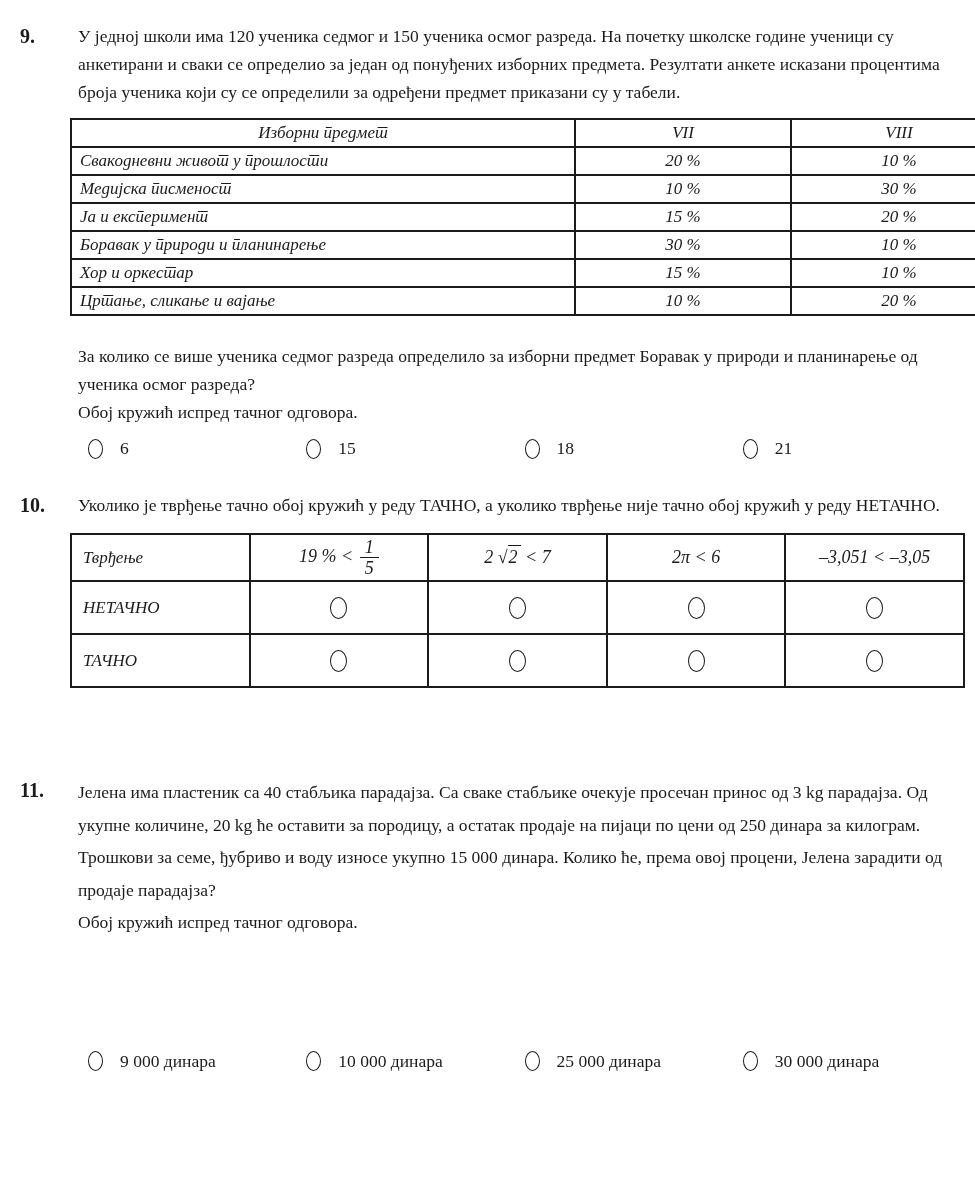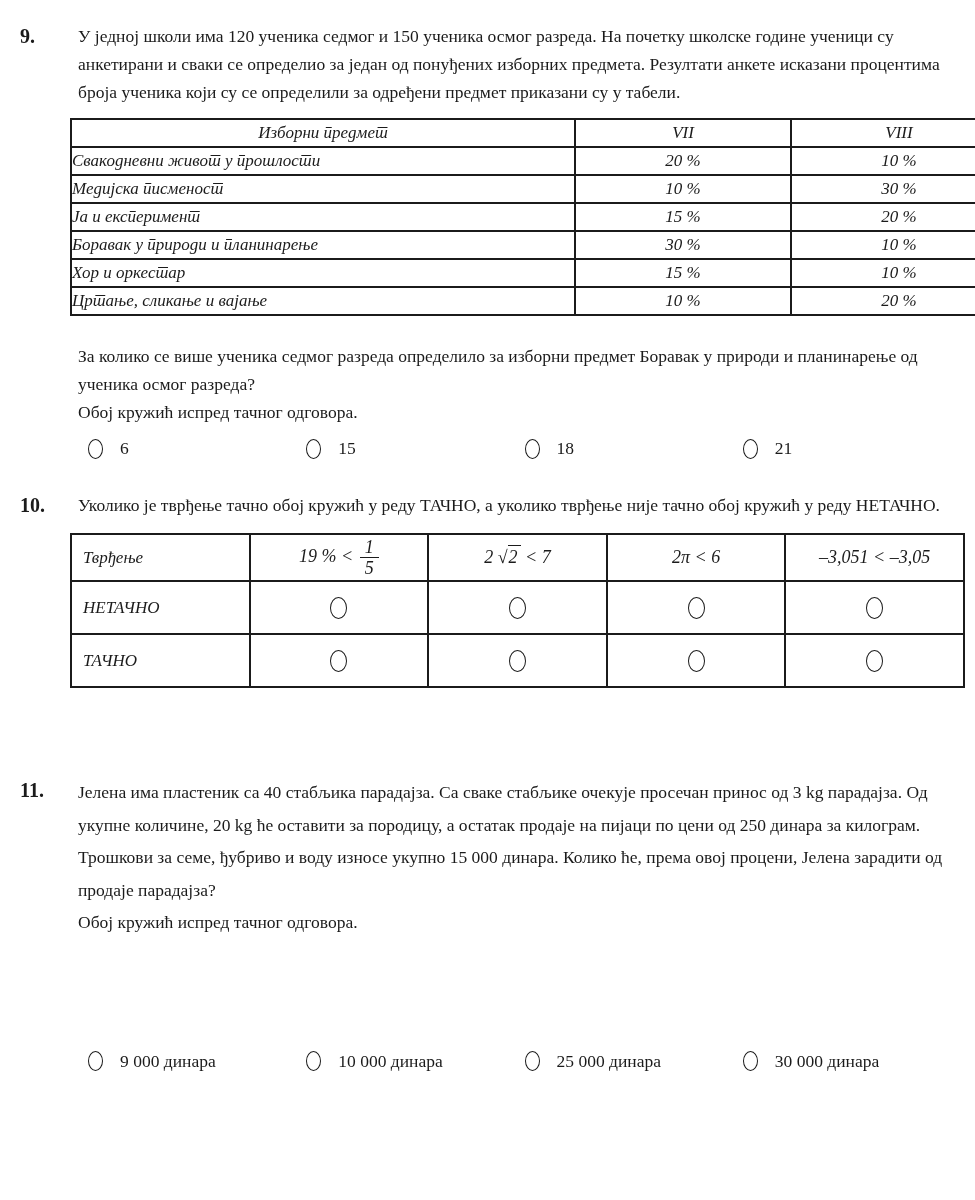--- a/index.html
+++ b/index.html
@@ -56,21 +56,21 @@
     box-sizing: border-box;
   }
   .subjects-table {
     margin: 12px 0 0 -8px;
     width: 890px;
   }
   .subjects-table tr { height: 28px; }
   .subjects-table .col-subject { width: 504px; }
   .subjects-table .col-grade   { width: 216px; }
   .subjects-table th { text-align: center; }
-  .subjects-table .cell-subject { text-align: left; padding-left: 0; }
+  .subjects-table .cell-subject { text-align: left; padding-left: 8px; }
   .subjects-table .cell-center  { text-align: center; }
   
   .options {
     display: flex;
     margin-left: 10px;
     align-items: center;
   }
   .option {
     width: 224px;
     display: flex;

